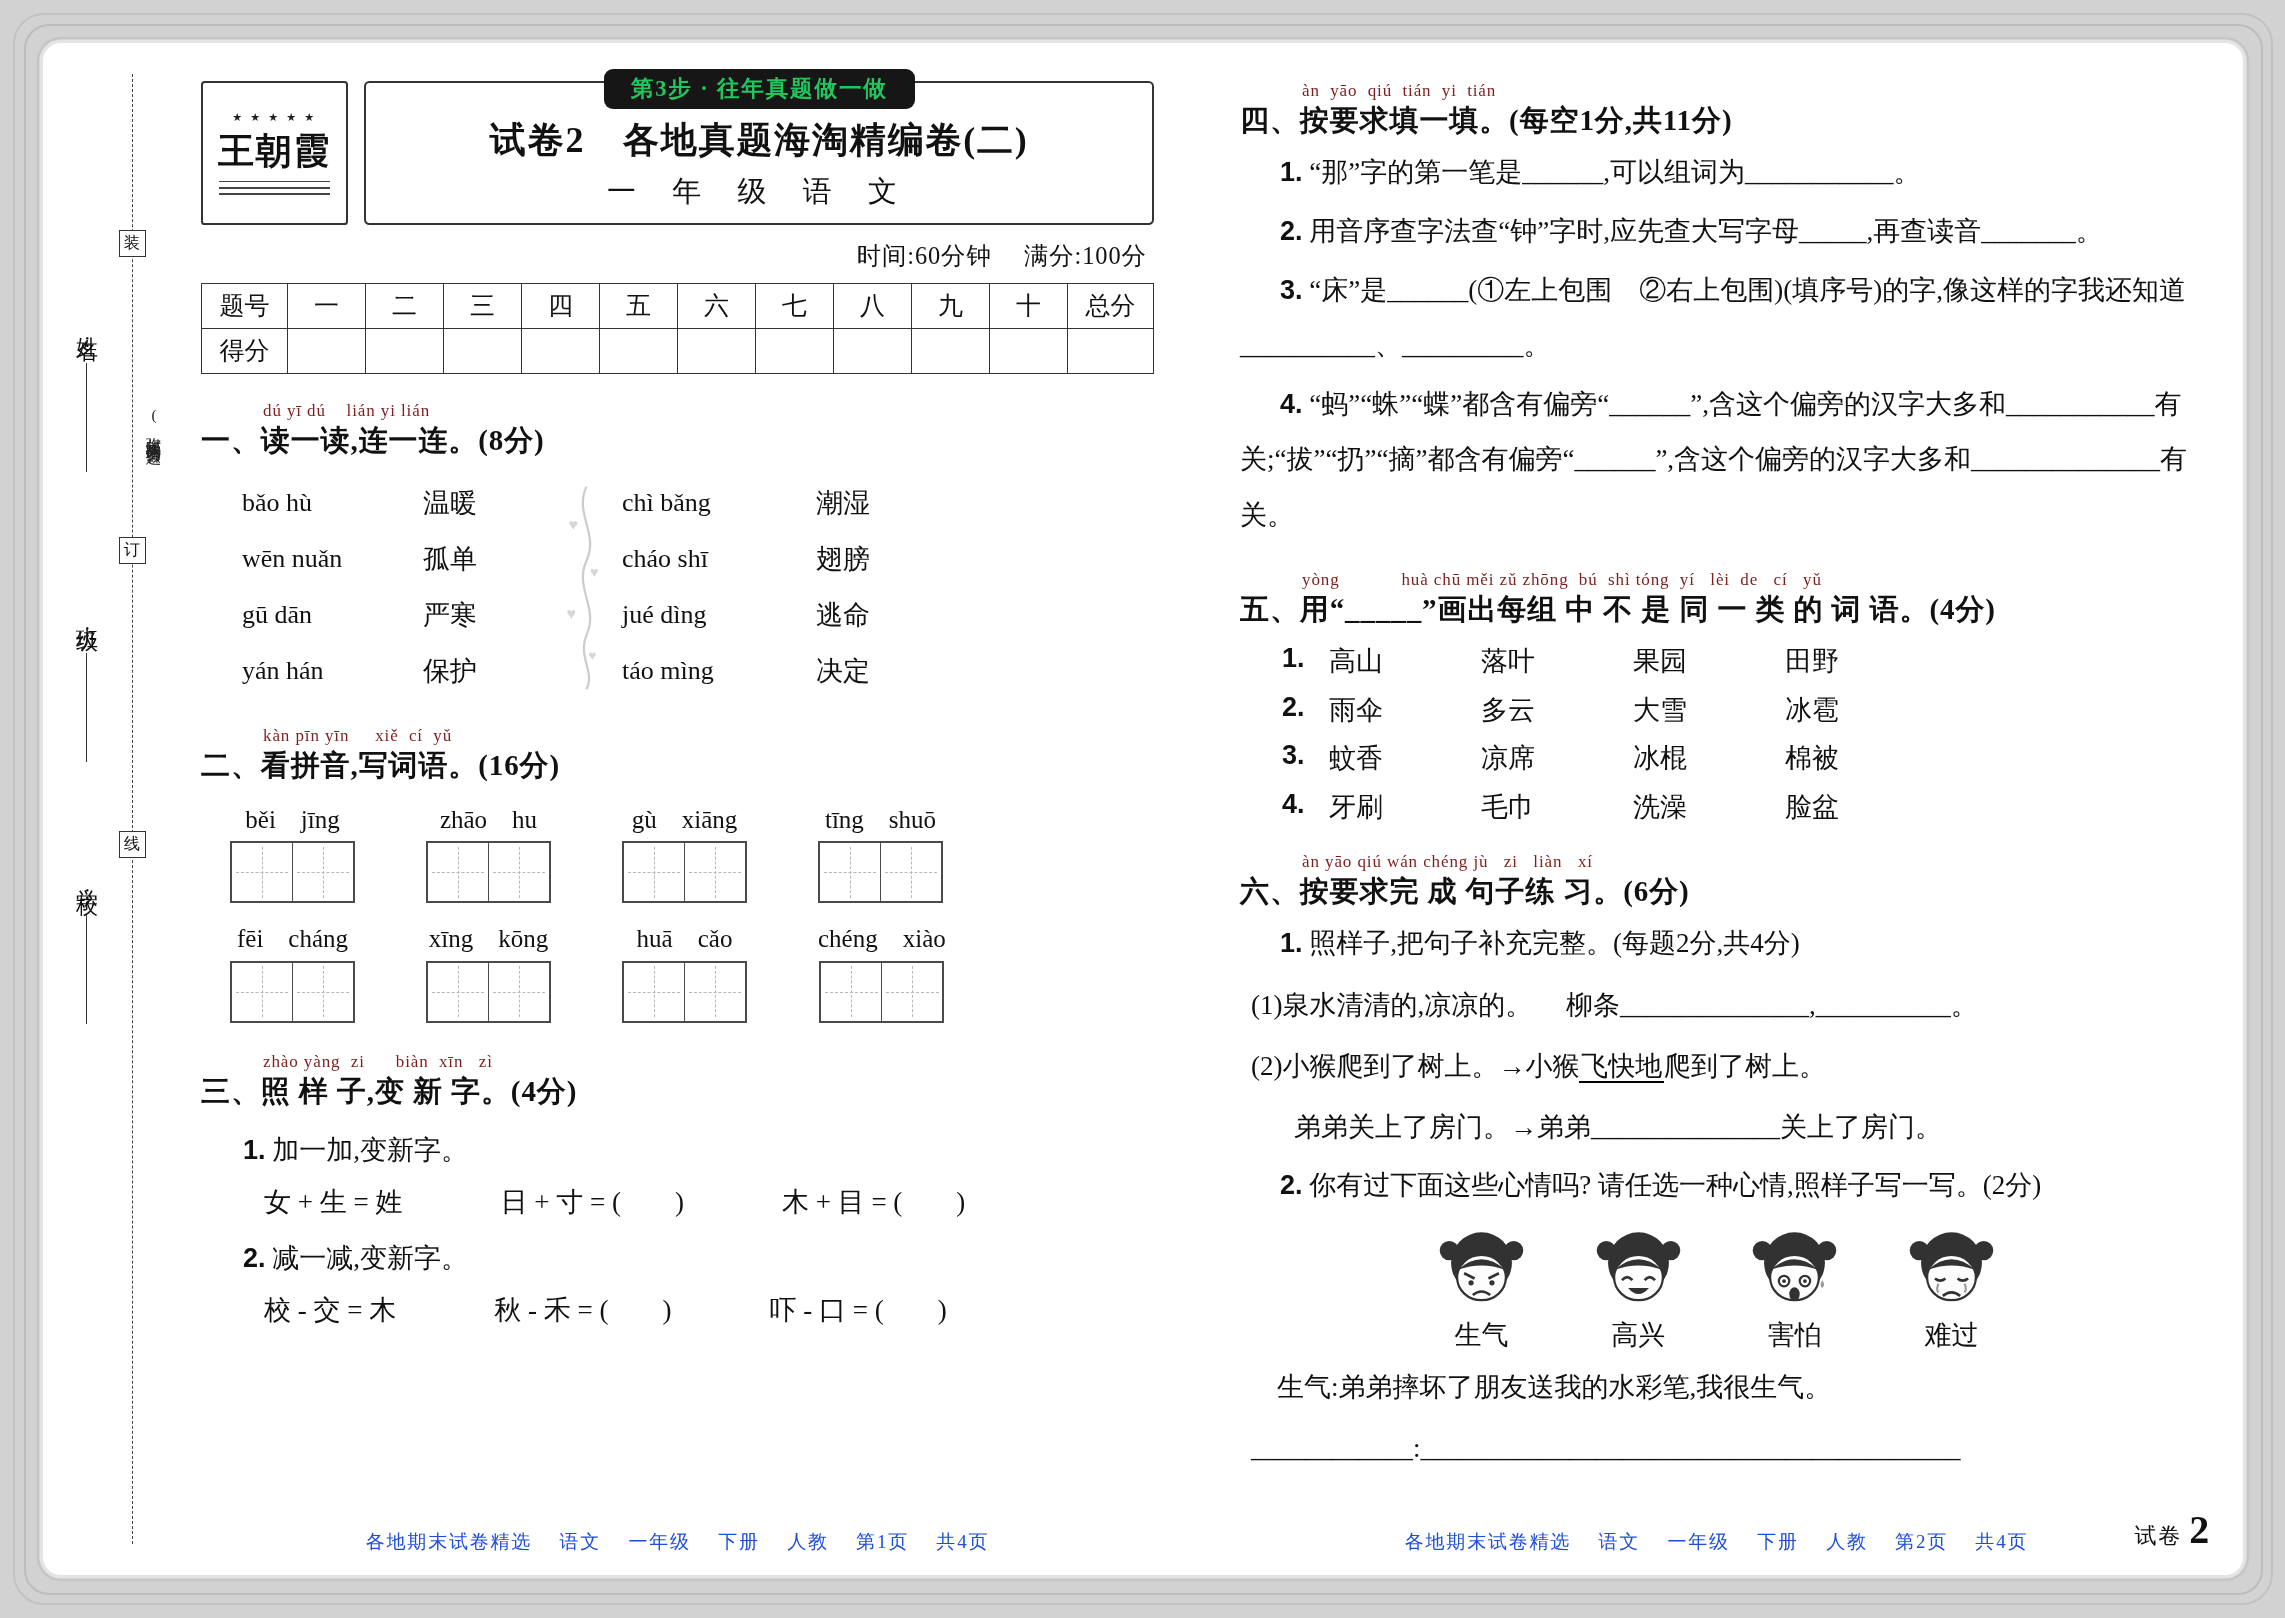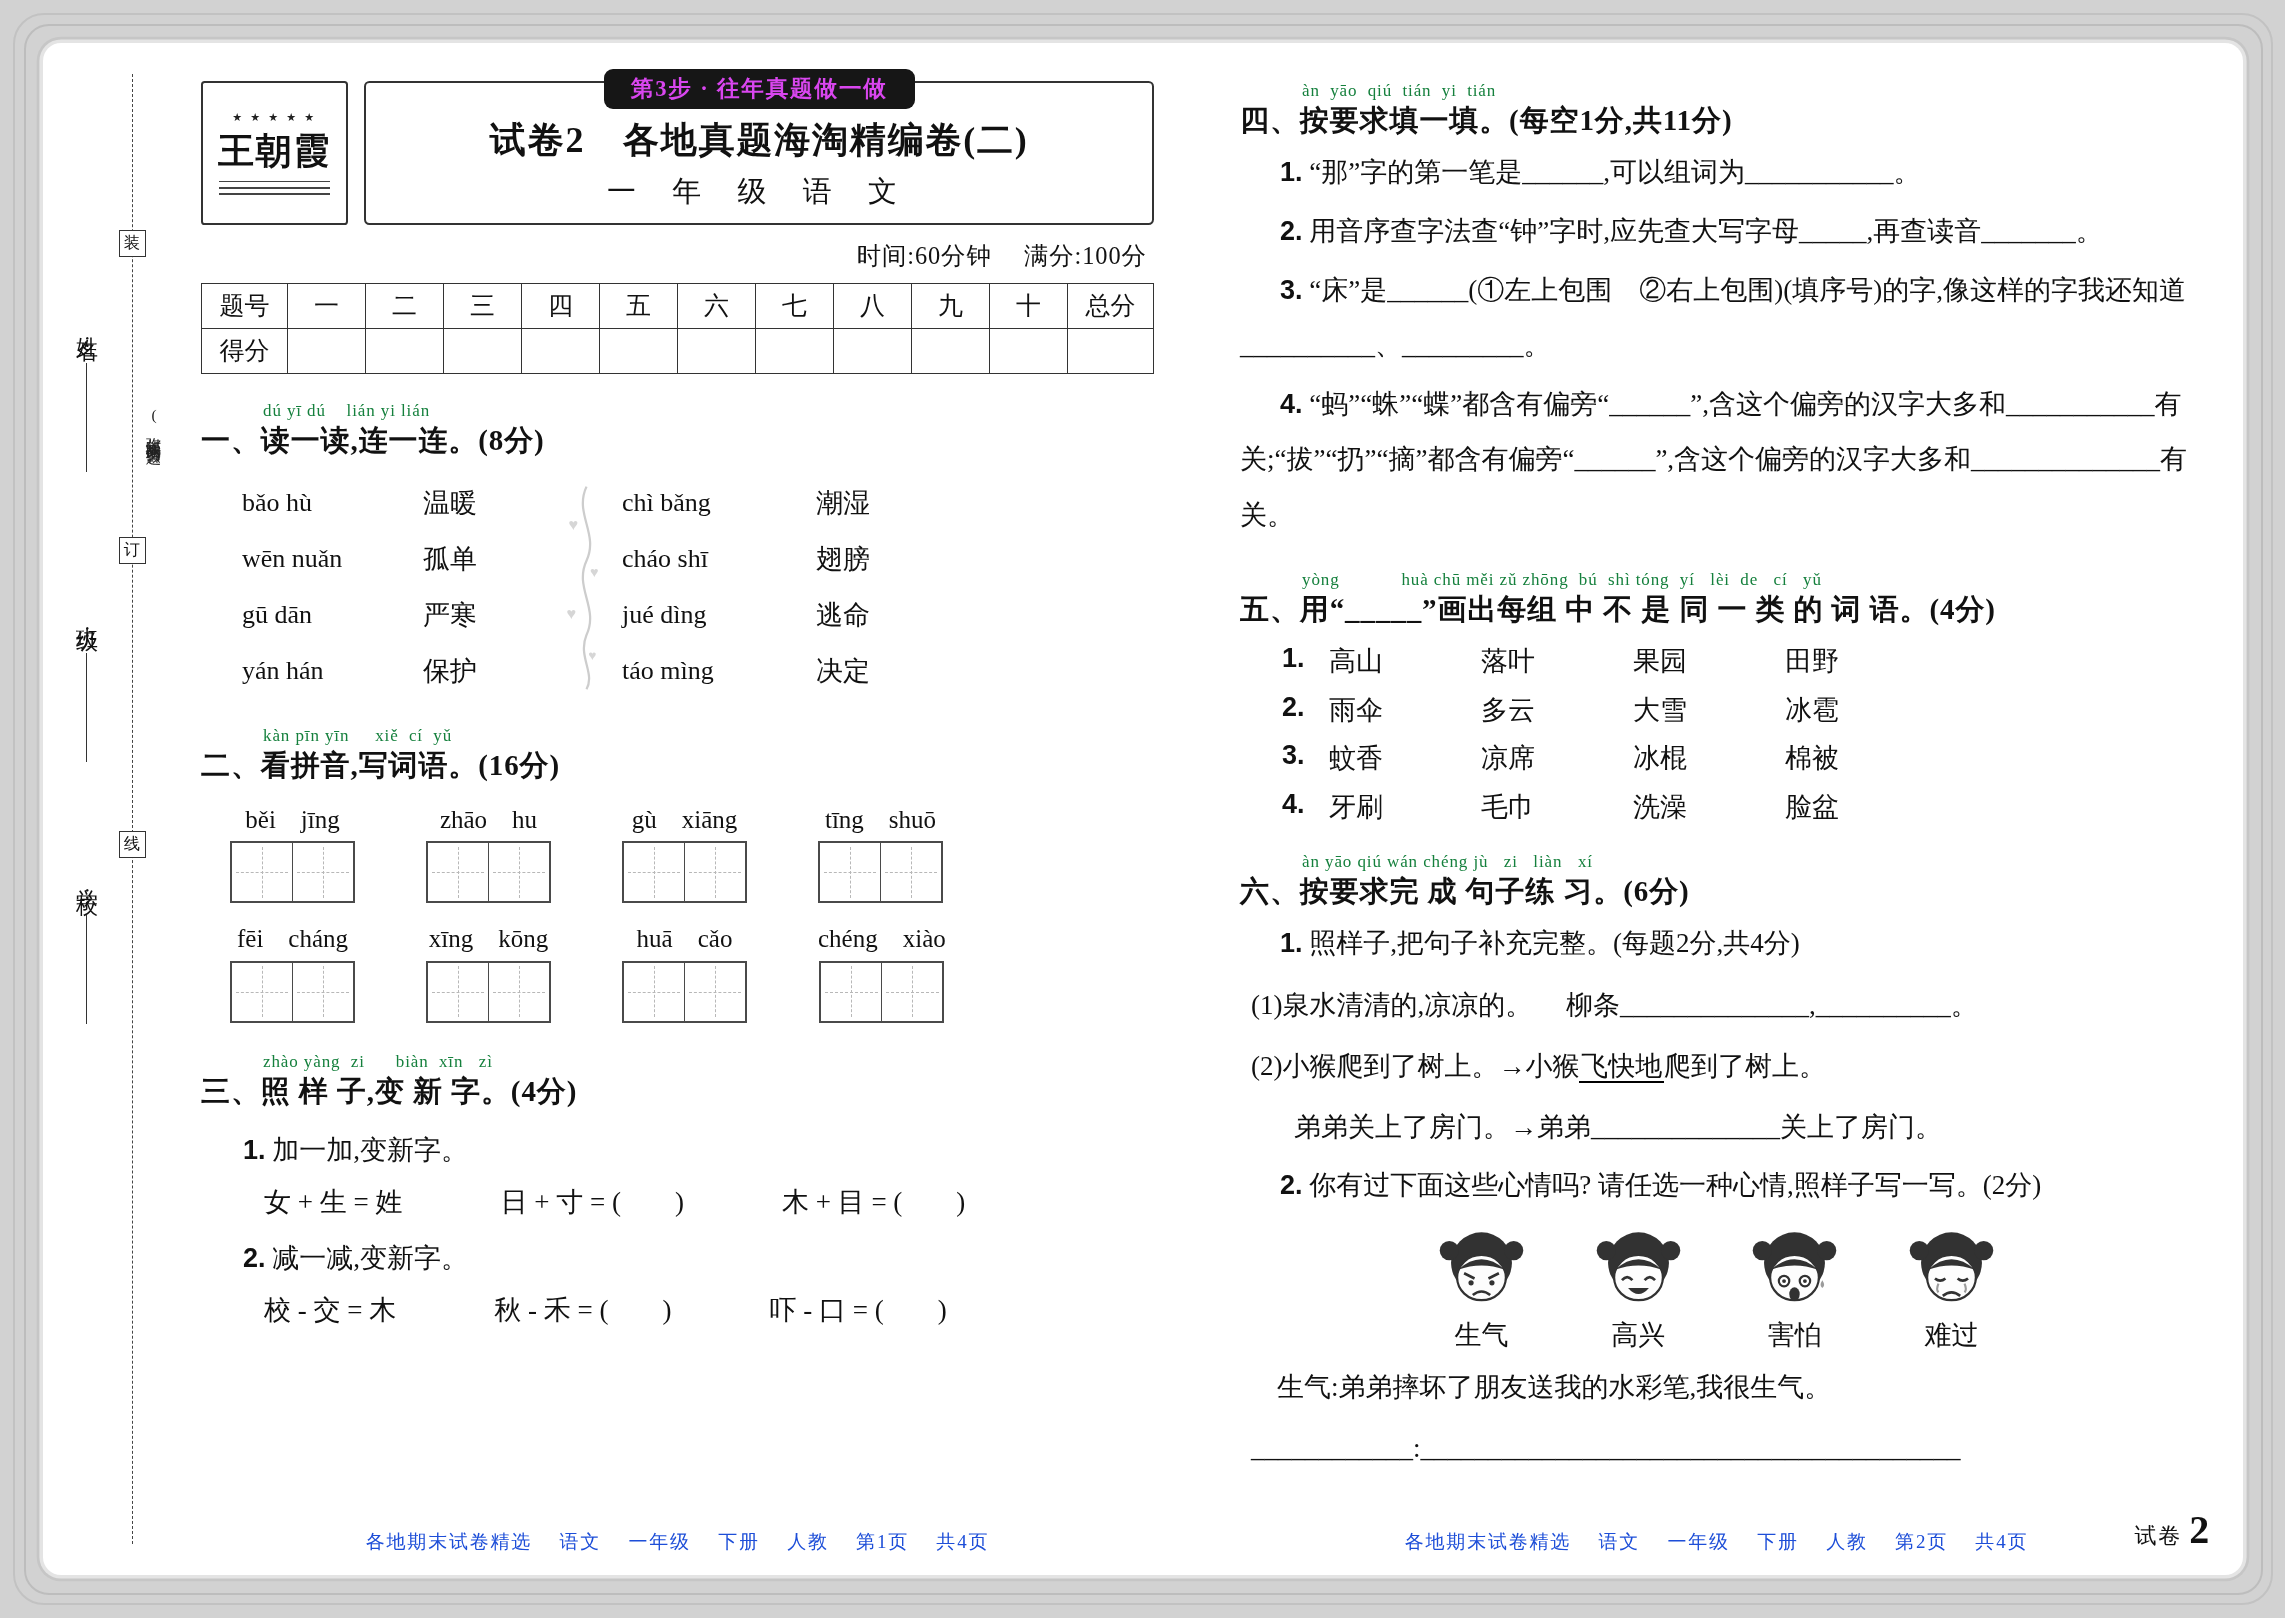--- a/index.html
+++ b/index.html
@@ -26,34 +26,34 @@
   .col{flex:1;position:relative;padding-bottom:54px;}
 
   
   .hdr{display:flex;gap:16.3px;align-items:stretch;margin-top:5.4px;}
   .logo{width:136px;border:2.7px double #333;border-radius:3.6px;display:flex;flex-direction:column;
         align-items:center;justify-content:center;padding:5.4px 3.6px;gap:2.7px;}
   .logo-stars{font-size:11px;letter-spacing:2.7px;color:#222;}
   .logo-name{font-size:36px;font-weight:bold;letter-spacing:1.8px;}
   .logo-waves{width:82%;height:16.3px;background:repeating-linear-gradient(0deg,#444 0 1.8px,transparent 1.8px 6.3px);}
   .titlebox{flex:1;border:2.3px solid #333;border-radius:5.4px;text-align:center;padding:0 12.7px 11px;position:relative;}
-  .banner{display:inline-block;background:#161616;color:#d946ef;font-weight:bold;font-size:22.6px;
+  .banner{display:inline-block;background:#161616;color:#22c55e;font-weight:bold;font-size:22.6px;
           padding:4.5px 27px;border-radius:9px;margin-top:-14.5px;letter-spacing:1.8px;}
   .ptitle{font-size:36px;font-weight:bold;margin-top:7.2px;letter-spacing:1.8px;}
   .psub{font-size:29px;letter-spacing:14.5px;margin-top:7.2px;}
   .timeline{text-align:right;font-size:24.4px;margin:14.5px 7.2px 11px 0;letter-spacing:0.9px;}
 
   
   table.score{width:100%;border-collapse:collapse;}
   table.score td{border:1.8px solid #333;height:42px;text-align:center;font-size:25px;}
   table.score td.first{width:83px;}
   table.score td.last{width:83px;}
 
   
-  .pinyin{font-size:17px;letter-spacing:0.9px;color:#15803d;margin-left:62px;white-space:pre;}
+  .pinyin{font-size:17px;letter-spacing:0.9px;color:#7f1d1d;margin-left:62px;white-space:pre;}
   .sechead{font-size:29px;font-weight:bold;letter-spacing:0.9px;}
   .sec{margin-top:27px;}
 
   
   .match{display:grid;grid-template-columns:181px 127px 72px 194px 109px;
          grid-auto-rows:56px;align-items:center;margin:14.5px 0 0 41px;font-size:27px;}
   .match .py{font-size:26px;}
   .vinecell{grid-column:3;grid-row:1/5;display:flex;justify-content:center;align-items:center;}
 
   

